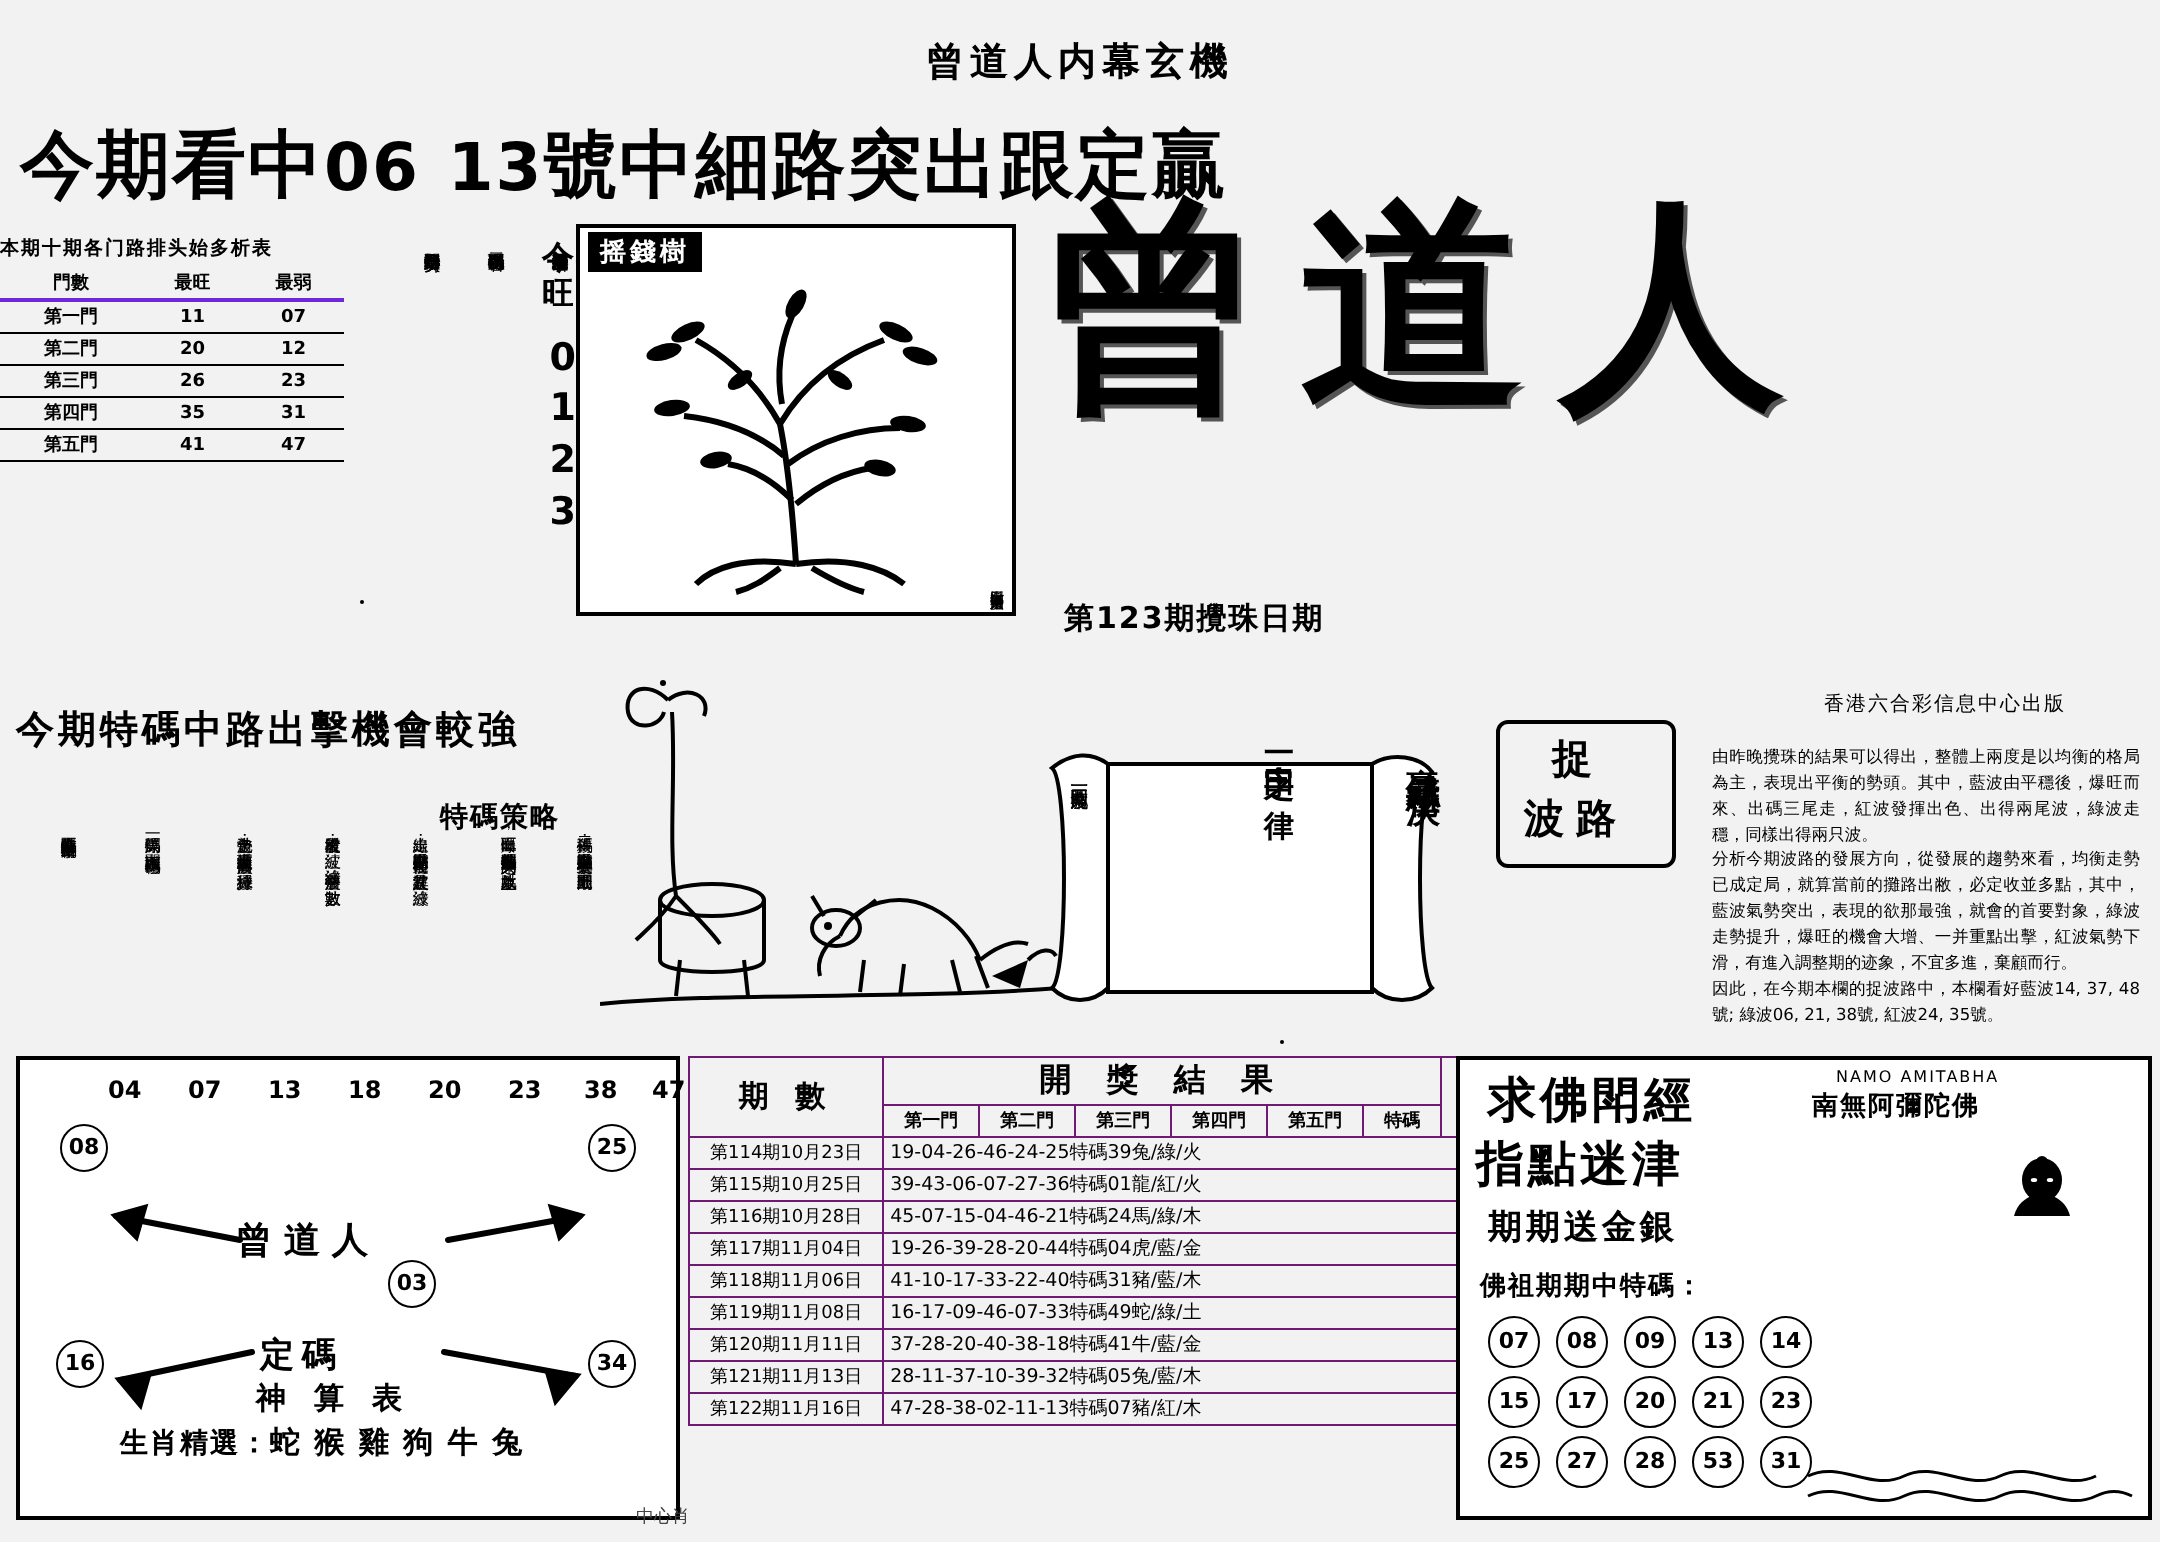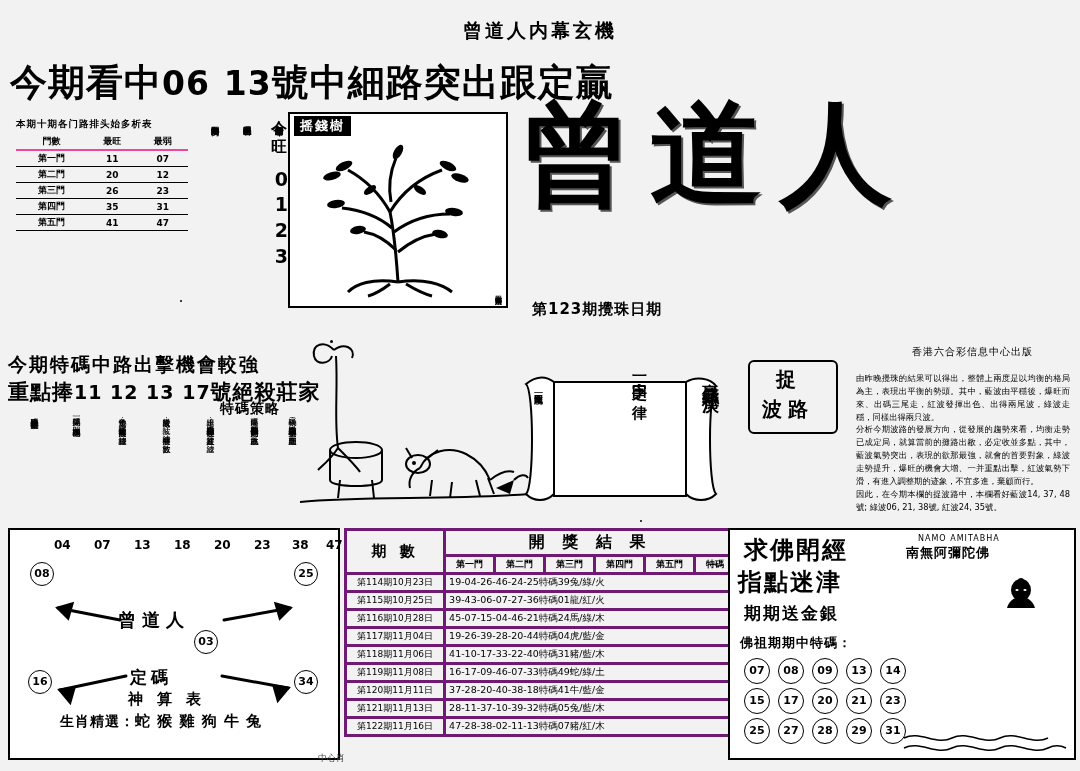--- a/index.html
+++ b/index.html
@@ -43,28 +43,28 @@
     font-family:"DejaVu Serif","Liberation Serif",serif;
   }
   #issue{
     top:300px;left:532px;font-size:15px;font-weight:bold;letter-spacing:1px;
   }
   #publisher{
     top:345px;left:912px;font-size:10px;letter-spacing:1px;
   }
 
   
-  #left-table{top:118px;left:16px;width:190px;height:200px;font-size:9px;}
+  #left-table{top:118px;left:0;width:190px;height:200px;font-size:9px;}
   #left-table .cap{font-size:9.5px;letter-spacing:1px;margin-bottom:3px;font-weight:bold;}
   #left-table table{border-collapse:collapse;width:172px;}
   #left-table th,#left-table td{
     border-bottom:1px solid #000;font-size:9px;padding:1px 2px;text-align:center;
     font-weight:bold;
   }
-  #left-table th{border-bottom:2px solid #ec4899;}
+  #left-table th{border-bottom:2px solid #6d28d9;}
   #left-note{top:255px;left:10px;width:100px;font-size:9px;line-height:1.35;}
 
   
   #vcols{top:120px;left:196px;width:112px;height:205px;}
   #vcols .col{
     position:absolute;top:0;writing-mode:vertical-rl;text-orientation:upright;
     font-size:8.5px;line-height:1.25;letter-spacing:0px;height:200px;
   }
 
   
@@ -115,21 +115,21 @@
   #lucky .topnum{position:absolute;top:8px;font-size:12px;font-weight:bold;}
   #lucky .zdr2{position:absolute;top:78px;left:108px;font-size:18px;font-weight:bold;letter-spacing:6px;}
   #lucky .dingma{position:absolute;top:106px;left:120px;font-size:17px;font-weight:bold;letter-spacing:4px;margin-top:30px;}
   #lucky .shen{position:absolute;top:160px;left:118px;font-size:15px;font-weight:bold;letter-spacing:14px;}
   #zodiac{top:712px;left:60px;font-size:14px;font-weight:bold;letter-spacing:1px;}
   #zodiac .z{font-size:15px;}
 
   
   #results{top:528px;left:344px;width:378px;height:228px;}
   #results table{border-collapse:collapse;width:378px;font-size:9px;}
-  #results th,#results td{border:3px solid #701a75;padding:1px 10px;text-align:center;white-space:nowrap;}
+  #results th,#results td{border:1px solid #701a75;padding:1px 10px;text-align:center;white-space:nowrap;}
   #results th{font-weight:bold;}
   #results .hdr-big{font-size:16px;font-weight:bold;letter-spacing:6px;}
   #results .per{font-size:15px;font-weight:bold;letter-spacing:4px;}
   #results .dat{font-size:9.5px;text-align:left;padding-left:3px;}
   #results .sbz{font-size:11px;font-weight:bold;}
 
   
   #rb{top:528px;left:728px;width:344px;height:228px;border:2px solid #000;background:#fff;}
   #rb .namo{position:absolute;top:4px;left:188px;font-size:8px;letter-spacing:1px;}
   #rb .namo2{position:absolute;top:14px;left:176px;font-size:13px;font-weight:bold;letter-spacing:1px;}
@@ -254,23 +254,20 @@
         <path d="M108 150 C82 146 66 152 58 160"></path>
         <path d="M108 150 C134 146 152 152 162 160"></path>
         <path d="M100 152 C92 158 86 162 78 164"></path>
         <path d="M116 152 C126 158 134 162 142 164"></path>
       </g>
     </svg>
     <div class="side">大樹發財三七 四六兩邊多東邊</div>
   </div>
 
   <div class="abs" id="mid1">今期特碼中路出擊機會較強</div>
-  <div class="abs" id="mid2">
-    <span>重點捧</span><span class="n">11 12 13 17</span><span>號絕殺莊家</span>
-  </div>
 
   <div class="abs" id="strategy">
     <div class="badge">特碼策略</div>
     <div class="vcol" style="left:278px;">二碼搏殺：在今期重點中路
 從大小到看，上期最旺五門</div>
     <div class="vcol" style="left:240px;">爆旺而出，特碼多數在第一門
 與第二門之間，故以此為主</div>
     <div class="vcol" style="left:196px;">線走出：在今期重點中路
 前後連旺，其次是紅波、綠波</div>
     <div class="vcol" style="left:152px;">從波段來看：紅波、綠波
@@ -456,21 +453,21 @@
 
     <div class="ball" style="top:158px;left:14px;">15</div>
     <div class="ball" style="top:158px;left:48px;">17</div>
     <div class="ball" style="top:158px;left:82px;">20</div>
     <div class="ball" style="top:158px;left:116px;">21</div>
     <div class="ball" style="top:158px;left:150px;">23</div>
 
     <div class="ball" style="top:188px;left:14px;">25</div>
     <div class="ball" style="top:188px;left:48px;">27</div>
     <div class="ball" style="top:188px;left:82px;">28</div>
-    <div class="ball" style="top:188px;left:116px;">29</div>
+    <div class="ball" style="top:188px;left:116px;">53</div>
     <div class="ball" style="top:188px;left:150px;">31</div>
 
     <svg class="abs" style="bottom:2px;right:4px;" width="170" height="34">
       <g stroke="#000" fill="none" stroke-width="1.5">
         <path d="M4 26 C20 18 36 34 52 26 C68 18 84 34 100 26 C116 18 132 34 148 26 C156 22 162 24 166 26"></path>
         <path d="M4 16 C20 8 36 24 52 16 C68 8 84 24 100 16 C116 8 132 24 148 16"></path>
       </g>
     </svg>
   </div>
 

